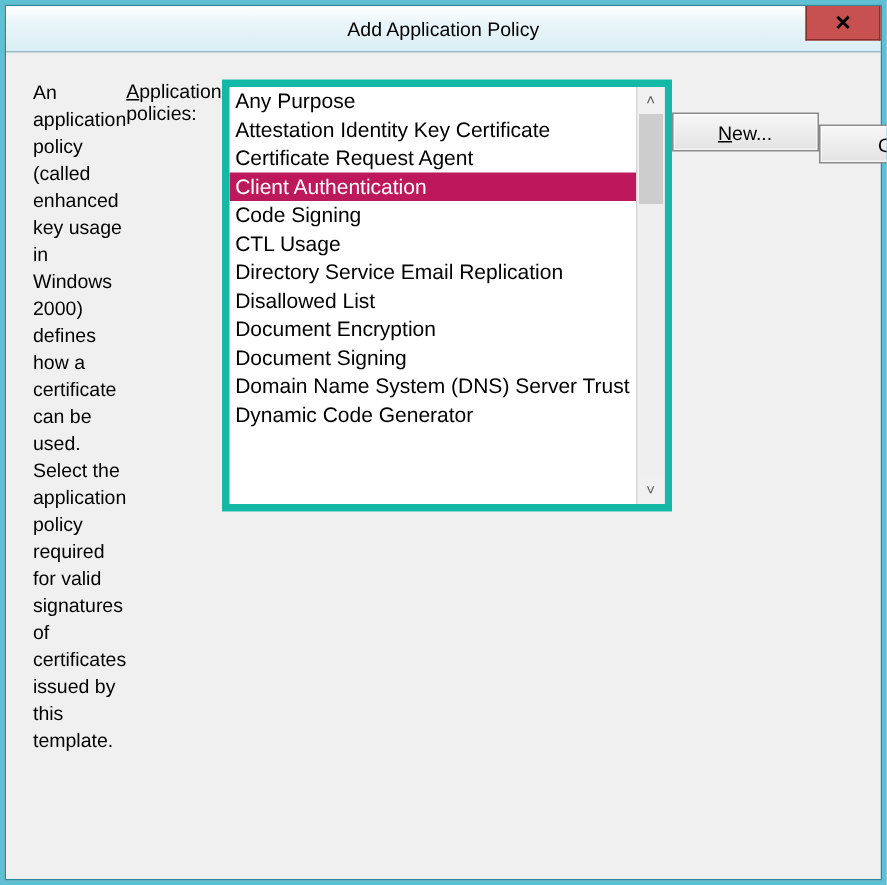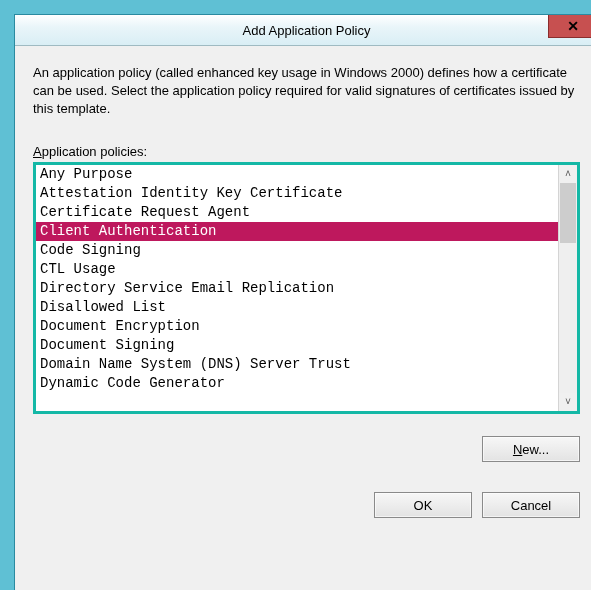--- a/index.html
+++ b/index.html
@@ -9,21 +9,21 @@
     height: 590px;
     font-family: "Segoe UI", Tahoma, sans-serif;
     font-size: 12px;
     background: #5fc0d4;
     overflow: hidden;
   }
   .outer {
     box-sizing: border-box;
     width: 591px;
     height: 590px;
-    padding: 14px;
+    padding: 3px;
   }
   .window {
     box-sizing: border-box;
     width: 585px;
     height: 584px;
     border: 1px solid #2a8aa0;
     background: #f0f0f0;
     display: flex;
     flex-direction: column;
     box-shadow: 0 0 0 1px rgba(255,255,255,0.3) inset;
@@ -59,42 +59,41 @@
     font-weight: bold;
     font-size: 14px;
     line-height: 14px;
     cursor: default;
   }
   .body {
     flex: 1 1 auto;
     padding: 18px 18px 18px 18px;
     background: #f0f0f0;
     display: flex;
-    flex-direction: column;
+    flex-direction: row;
   }
   .desc {
     font-size: 13px;
     line-height: 18px;
     color: #000;
     margin-bottom: 26px;
   }
   .list-label {
     font-size: 13px;
     margin-bottom: 3px;
   }
   .list-label .ul {
     text-decoration: underline;
   }
   .list-wrap {
     display: flex;
-    border: 3px solid #14b8a6;
+    border: 5px solid #14b8a6;
     background: #fff;
-    height: 252px;
+    height: 288px;
     box-sizing: border-box;
-    font-family: Liberation Mono, monospace;
   }
   .list {
     flex: 1 1 auto;
     overflow: hidden;
     padding: 0;
   }
   .list-item {
     font-size: 14px;
     line-height: 19px;
     padding: 0 4px;

